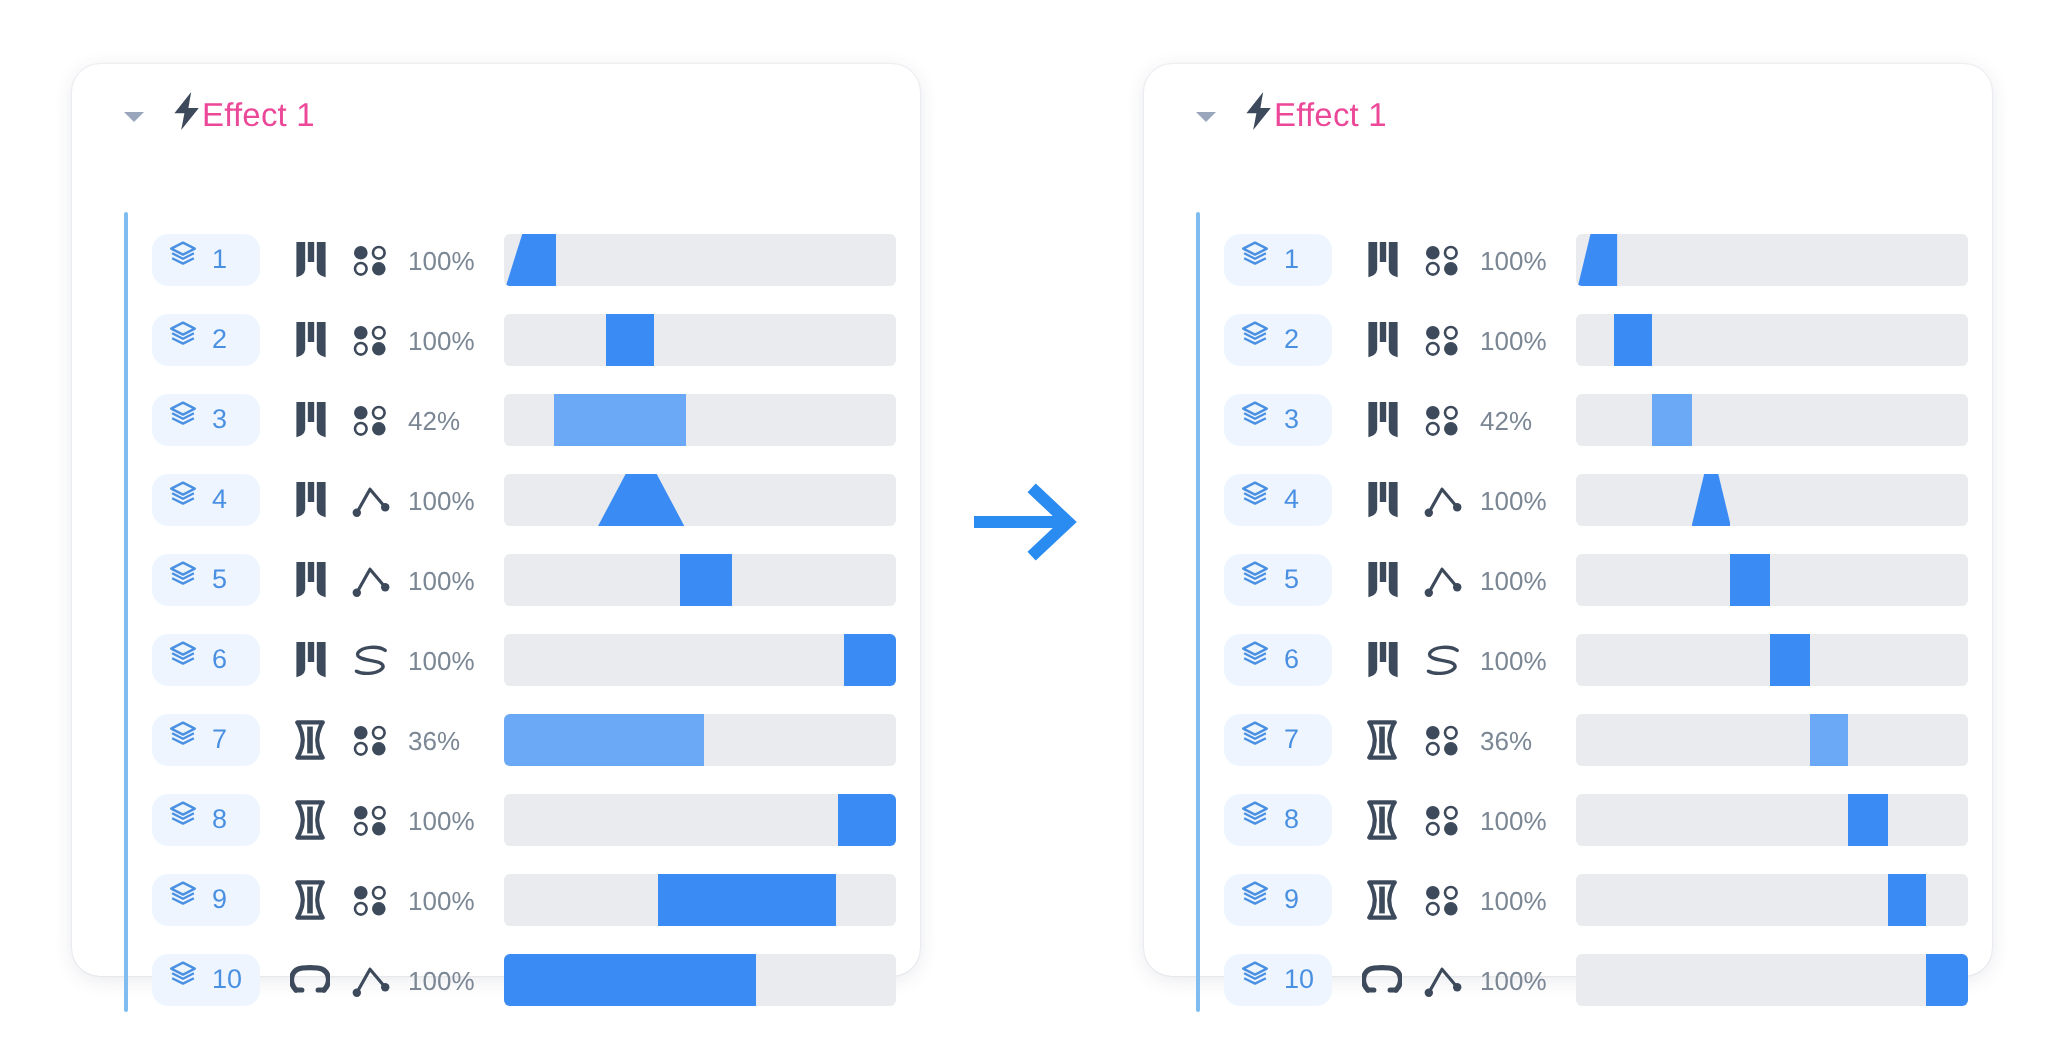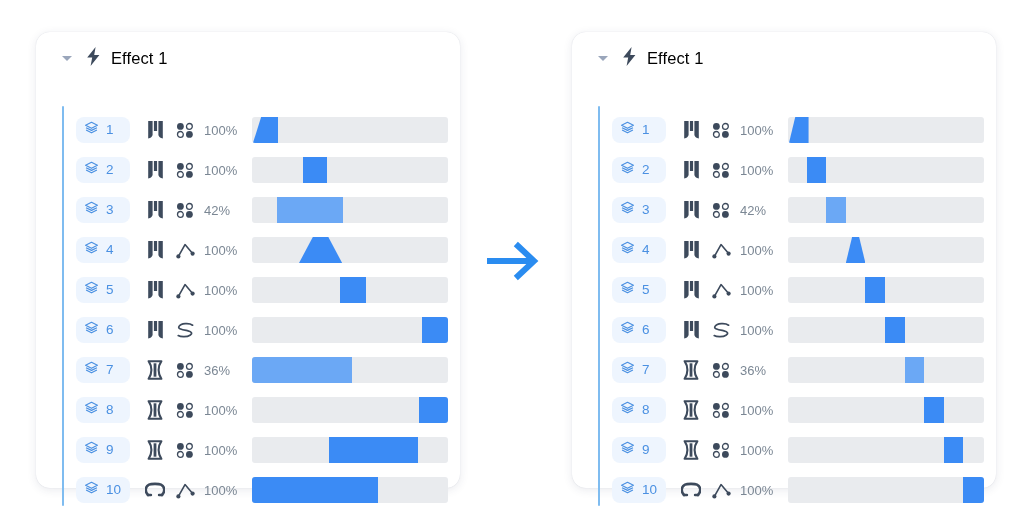--- a/index.html
+++ b/index.html
@@ -61,23 +61,23 @@
     border-left: 5.5px solid transparent;
     border-right: 5.5px solid transparent;
     border-top: 5px solid #9aa6bb;
   }
   .bolt-icon {
     margin-left: 13px;
     flex: 0 0 auto;
     display: block;
   }
   .panel-title {
-    margin-left: 10px;
+    margin-left: 0;
     font-size: 16.5px;
-    color: #000000;
+    color: #ec4899;
     letter-spacing: .1px;
     white-space: nowrap;
   }
 
   
   .rows {
     position: absolute;
     left: 26px;
     top: 74px;
     right: 16px;

